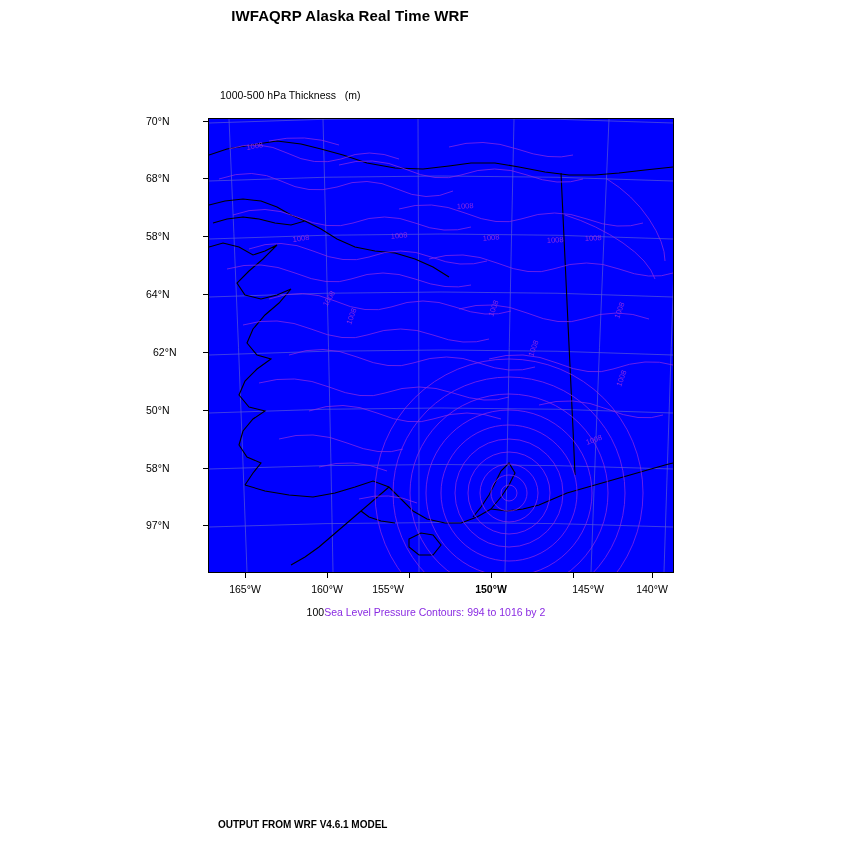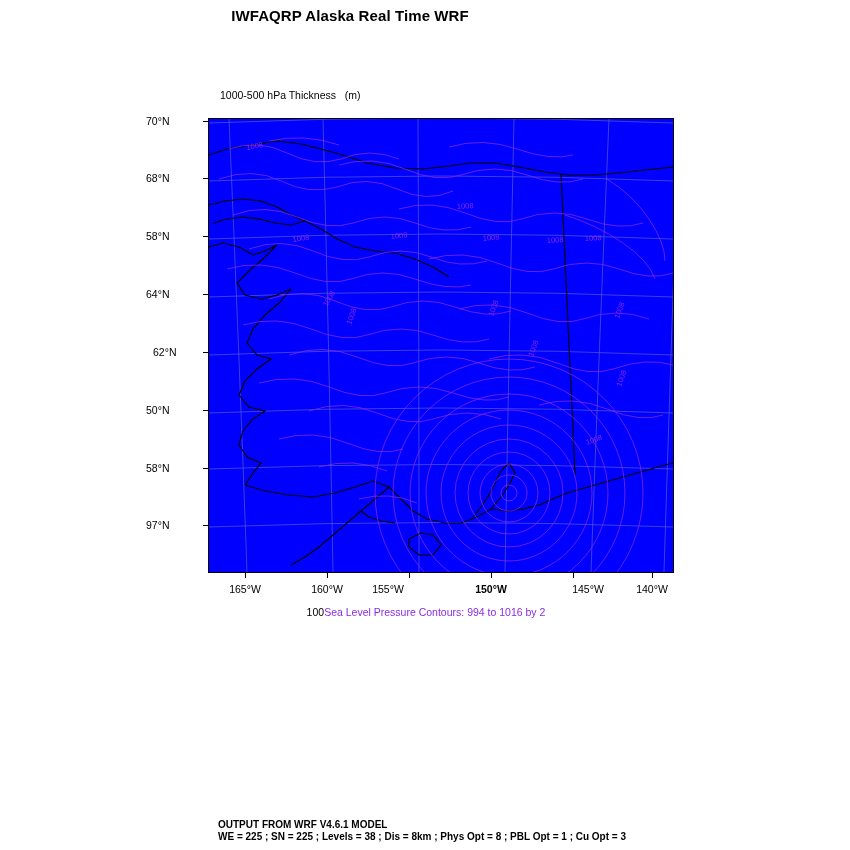--- a/index.html
+++ b/index.html
@@ -283,16 +283,15 @@
 
   <div class="tick-x" style="left:652px; top:573px;"></div>
   <div class="xlabel" style="left:622px; top:583px;">140°W</div>
 
   <div class="caption-row">
     <span class="caption-num">100</span><span class="caption-text">Sea Level Pressure Contours: 994 to 1016 by 2</span>
   </div>
 
   <div class="footer">
     <div>OUTPUT FROM WRF V4.6.1 MODEL</div>
-    <div>WE = 225 ; SN = 225 ; Levels = 38 ; Dis = 8km ; Phys Opt = 8 ; PBL Opt = 1 ; Cu Opt = 3</div>
   </div>
 
 </div>
 
 </body></html>

